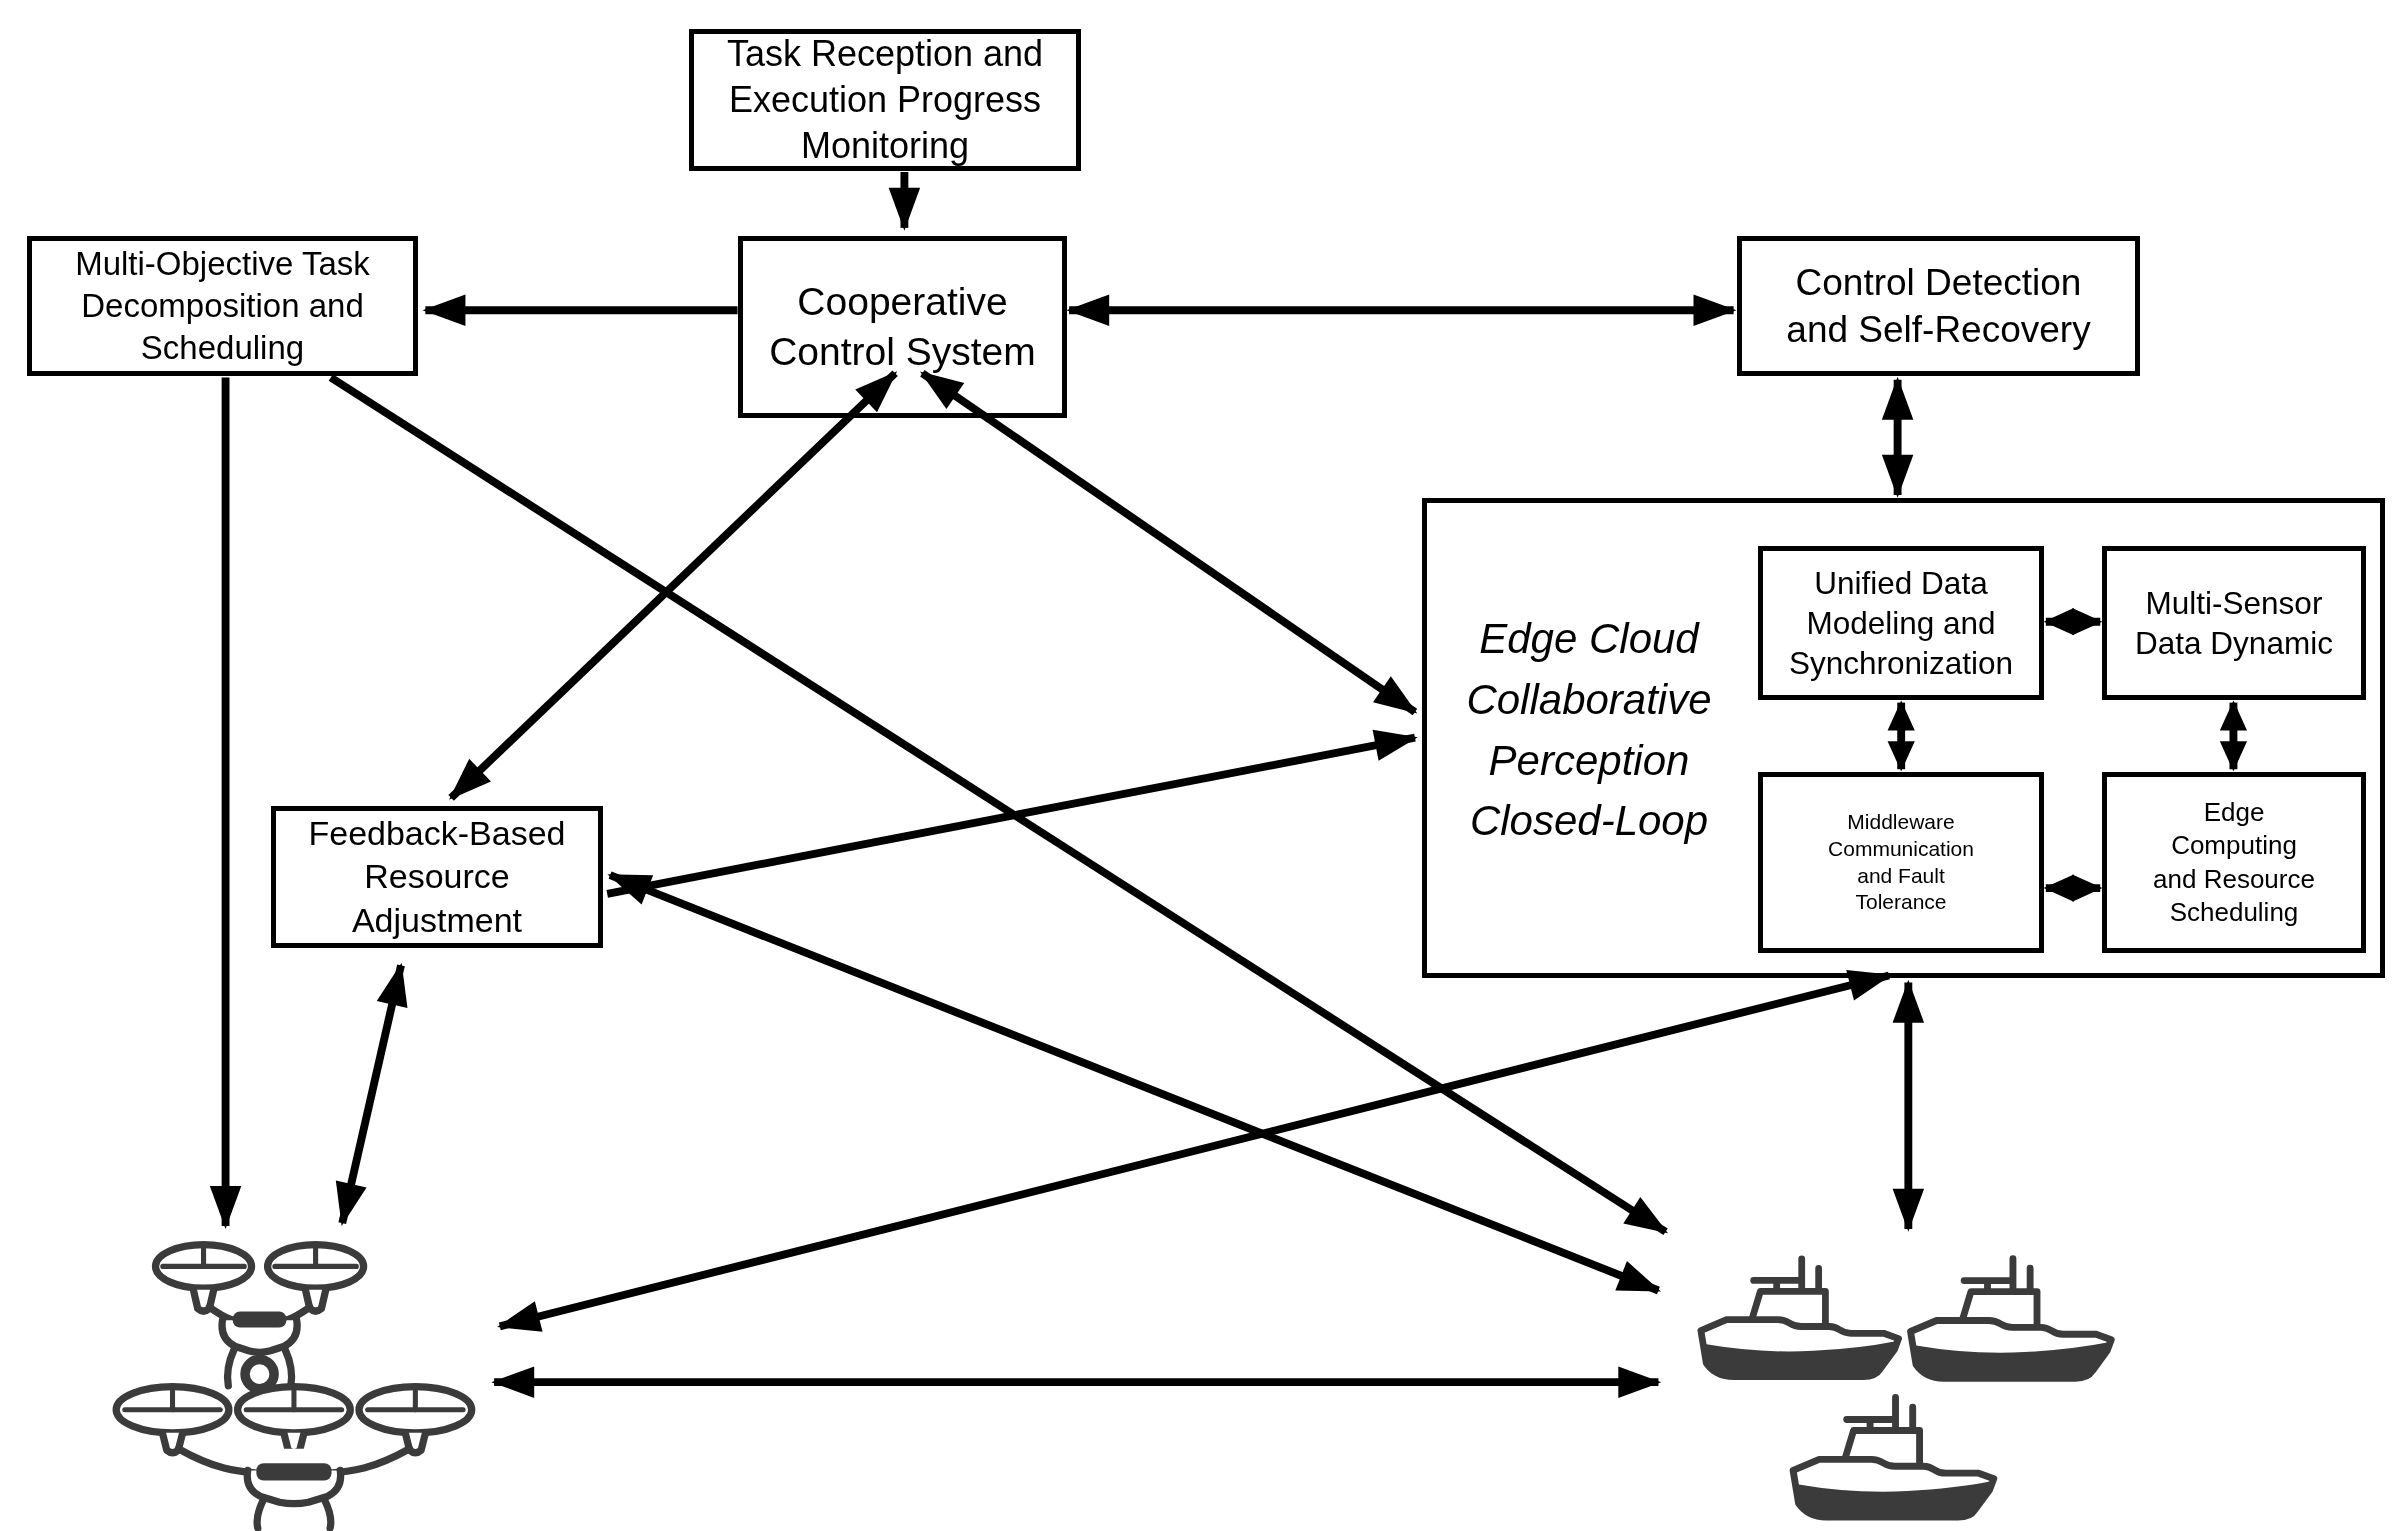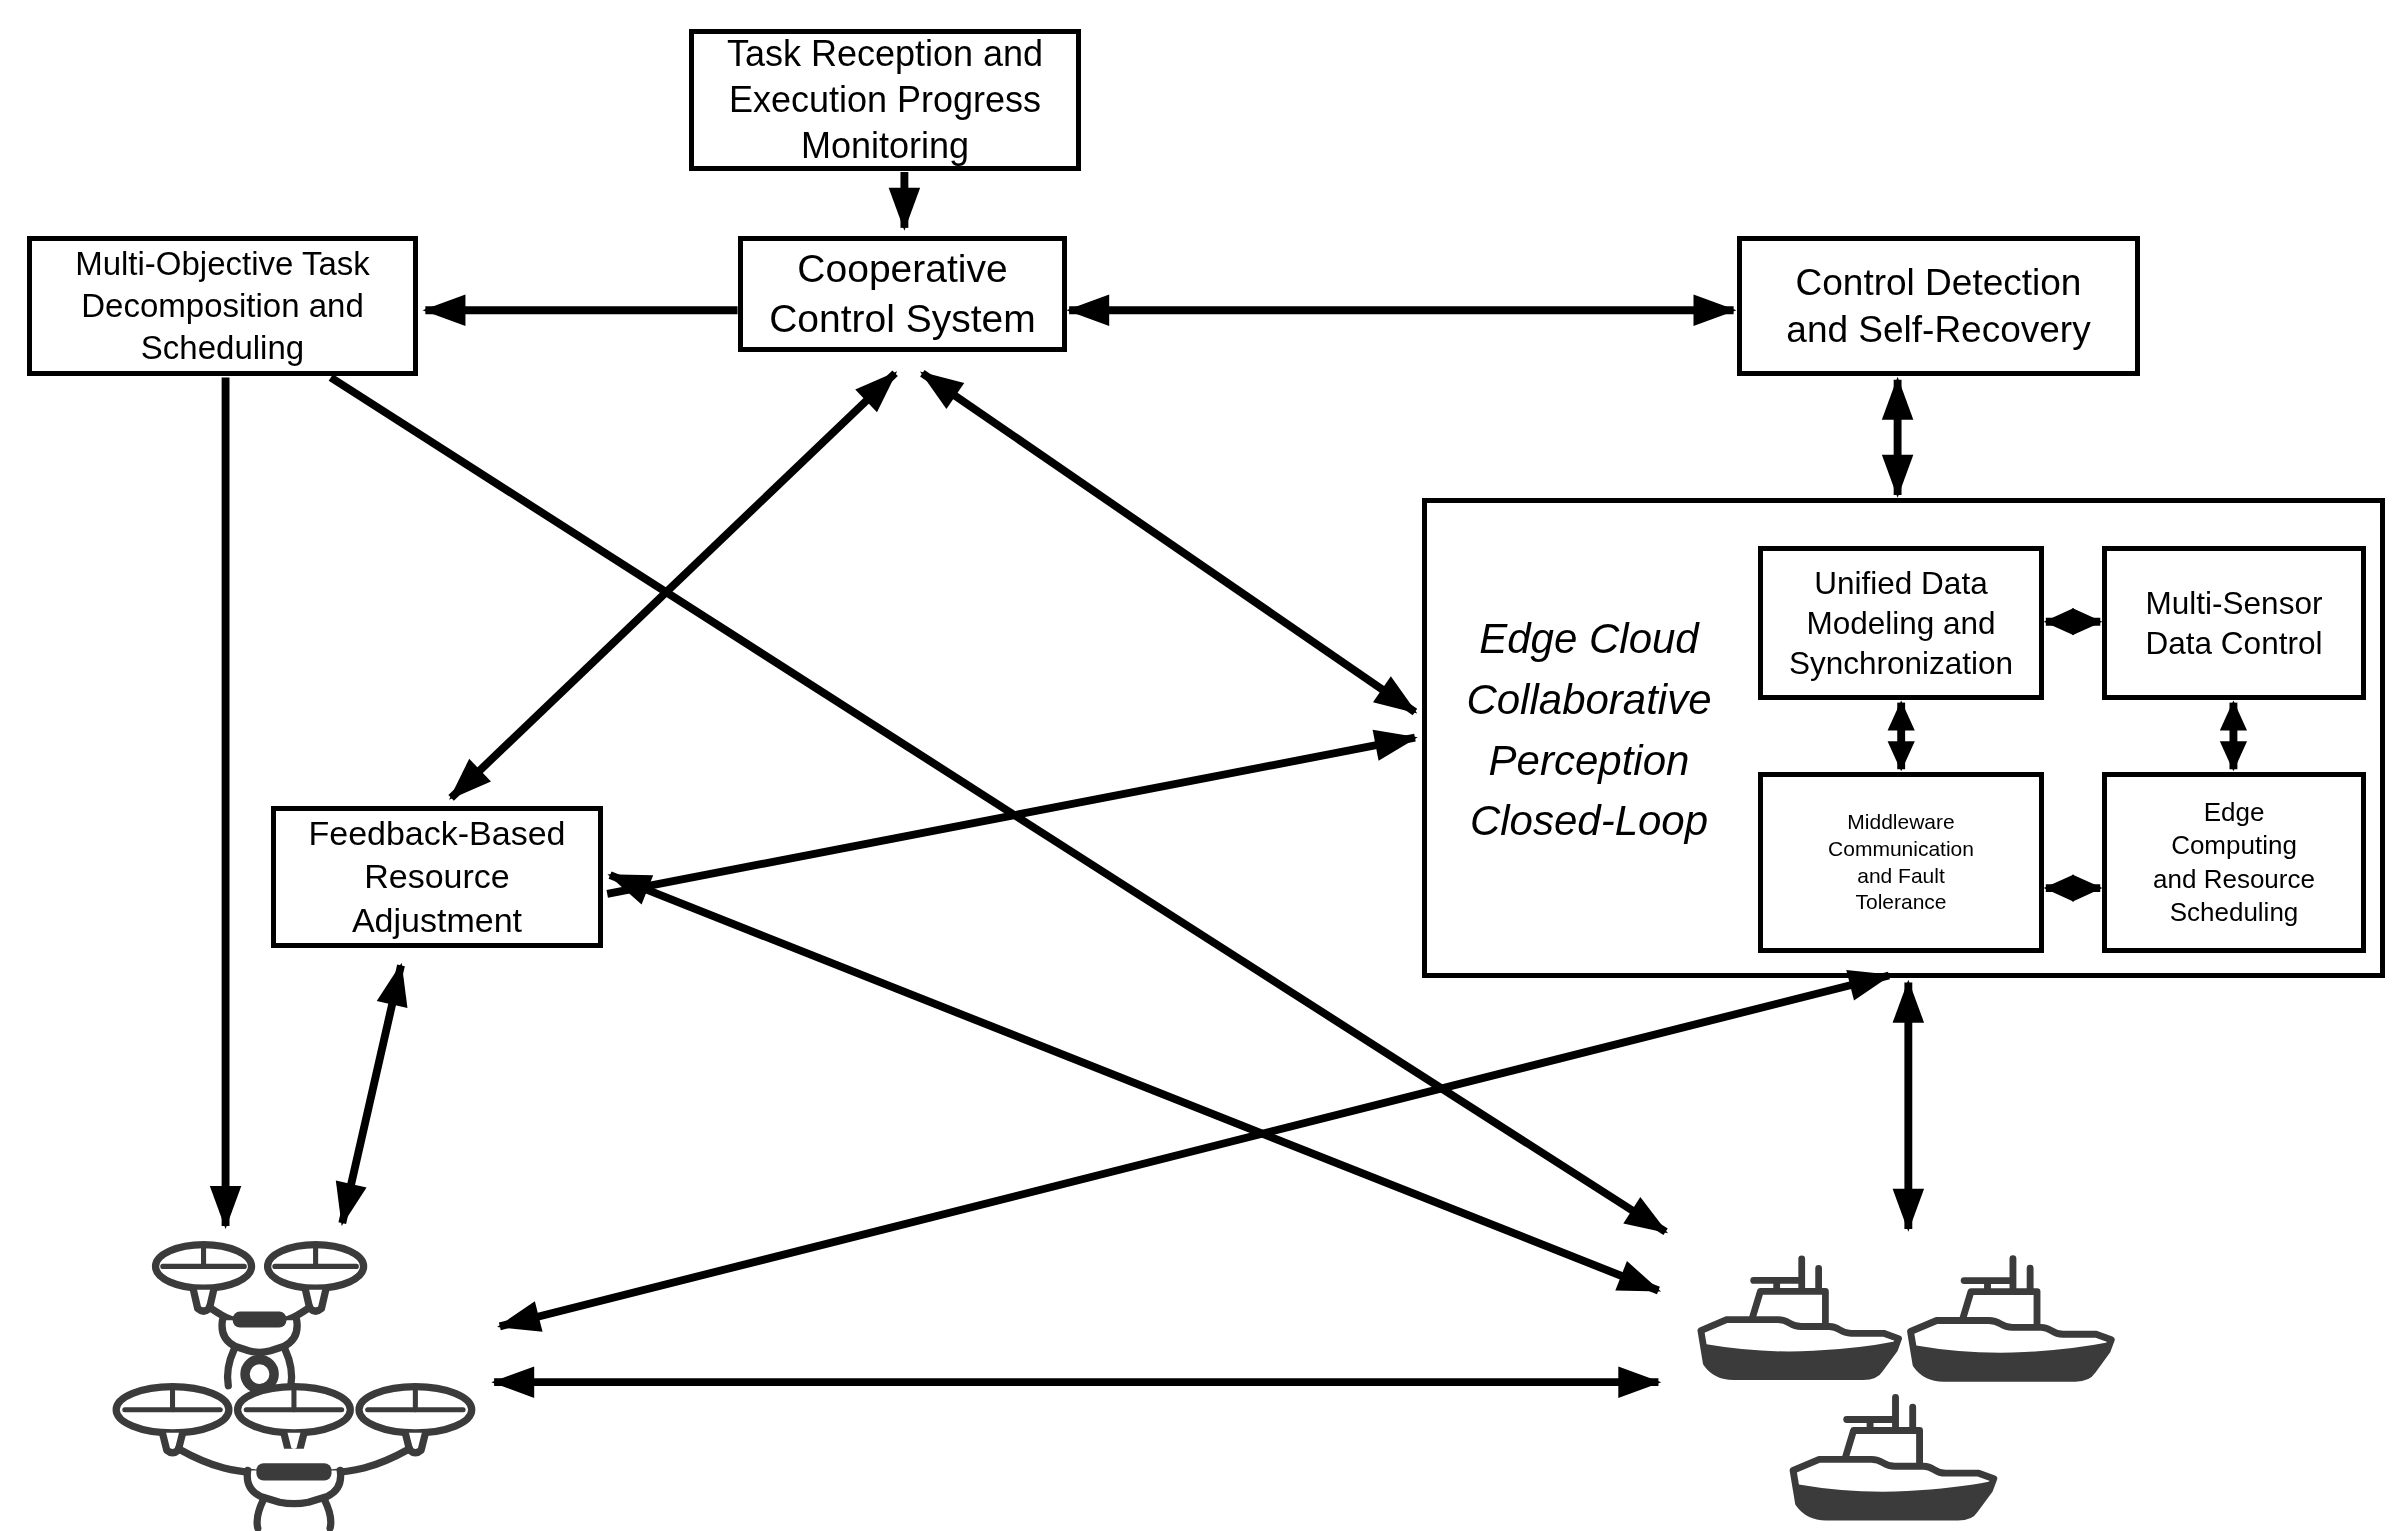--- a/index.html
+++ b/index.html
@@ -36,33 +36,33 @@
   #arrow-layer line{stroke:#000;stroke-width:11;}
 </style>
 </head>
 <body>
 
 <div id="canvas">
   <div id="node-layer">
       <div class="box" style="left: 689px; top: 29px; width: 392px; height: 142px; font-size: 36px;">Task Reception and
 Execution Progress
 Monitoring</div>
-      <div class="box" style="left: 738px; top: 236px; width: 329px; height: 116px; font-size: 39px;">Cooperative
+      <div class="box" style="left: 738px; top: 236px; width: 329px; height: 182px; font-size: 39px;">Cooperative
 Control System</div>
       <div class="box" style="left: 27px; top: 236px; width: 391px; height: 140px; font-size: 33px;">Multi-Objective Task
 Decomposition and
 Scheduling</div>
       <div class="box" style="left: 1737px; top: 236px; width: 403px; height: 140px; font-size: 37px;">Control Detection
 and Self-Recovery</div>
       <div class="box container" style="left: 1422px; top: 498px; width: 963px; height: 480px; font-size: 42px;"></div>
       <div class="box" style="left: 1758px; top: 546px; width: 286px; height: 154px; font-size: 31.5px;">Unified Data
 Modeling and
 Synchronization</div>
       <div class="box" style="left: 2102px; top: 546px; width: 264px; height: 154px; font-size: 31.5px;">Multi-Sensor
-Data Control</div>
+Data Dynamic</div>
       <div class="box" style="left: 1758px; top: 772px; width: 286px; height: 181px; font-size: 21px;">Middleware
 Communication
 and Fault
 Tolerance</div>
       <div class="box" style="left: 2102px; top: 772px; width: 264px; height: 181px; font-size: 26px;">Edge
 Computing
 and Resource
 Scheduling</div>
       <div class="box" style="left: 271px; top: 806px; width: 332px; height: 142px; font-size: 34px;">Feedback-Based
 Resource

